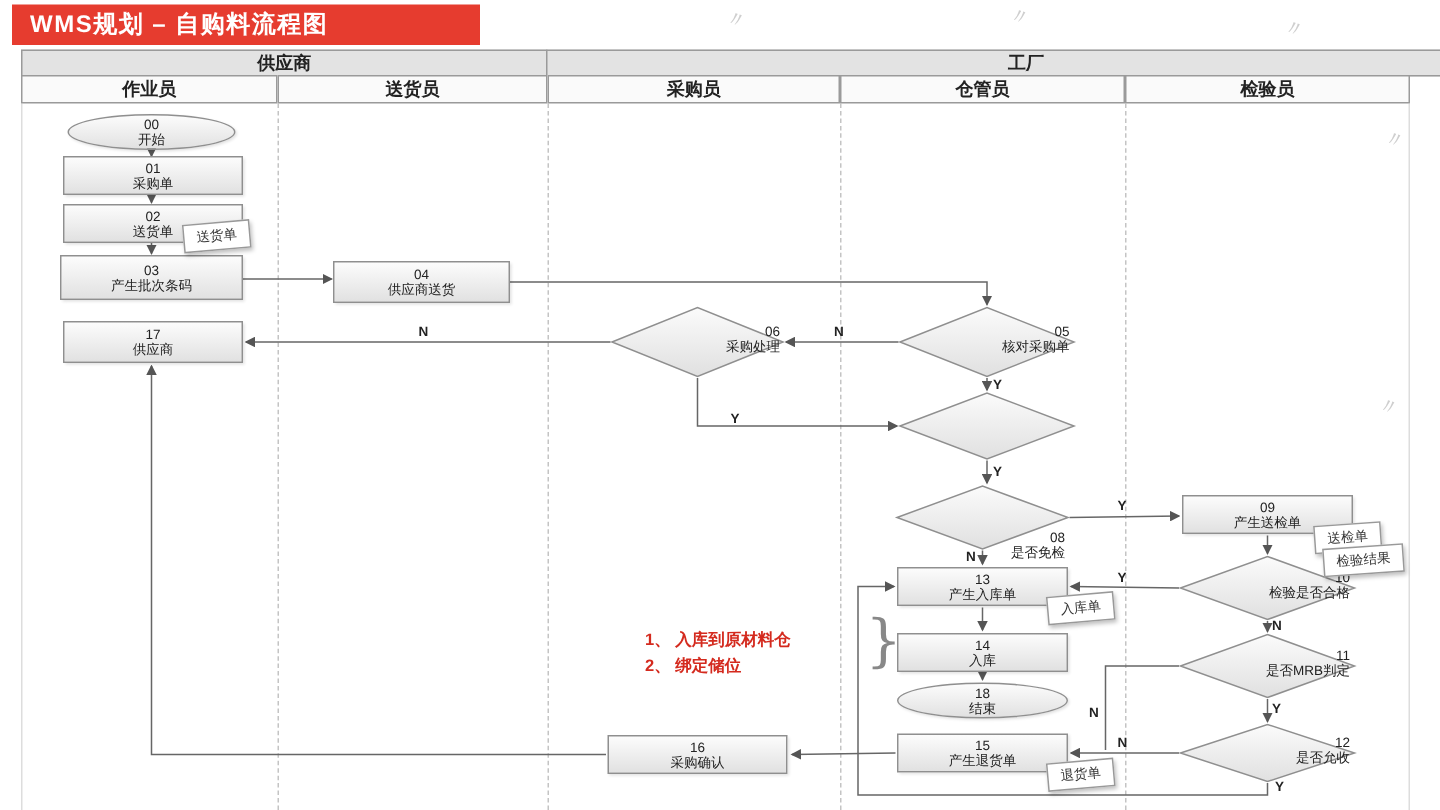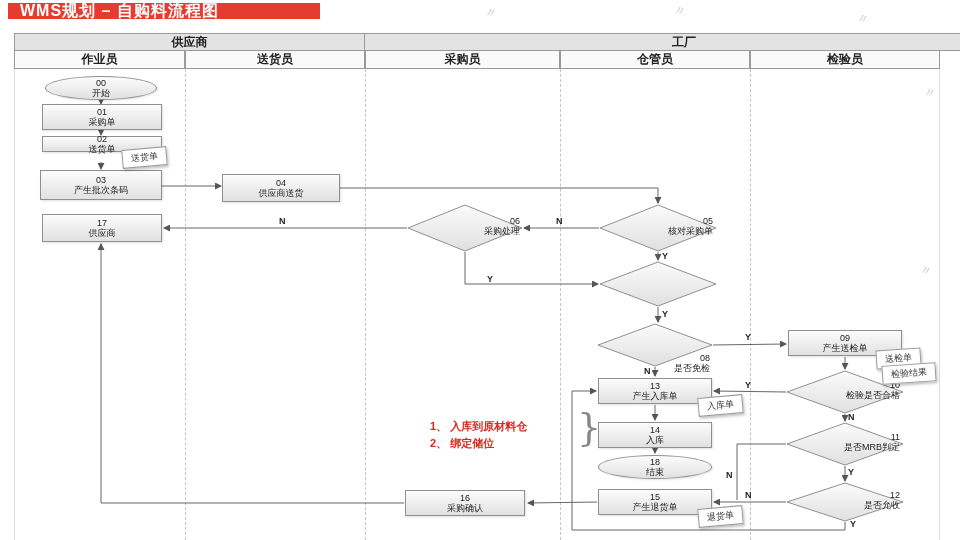--- a/index.html
+++ b/index.html
@@ -1,20 +1,20 @@
 <!DOCTYPE html>
 <html><head>
 <meta charset="utf-8">
 <style>
   html,body{margin:0;padding:0;background:#fff;}
   body{width:960px;height:540px;overflow:hidden;
        font-family:"Liberation Sans","DejaVu Sans",sans-serif;}
   #stage{position:relative;width:960px;height:540px;background:#fff;}
 
-  .banner{position:absolute;left:8px;top:3px;width:312px;height:16px;
+  .banner{position:absolute;left:8px;top:3px;width:312px;height:27px;
           background:#e63c2f;color:#fff;font-size:16px;font-weight:bold;
           display:flex;align-items:center;padding-left:12px;letter-spacing:1px;
           box-sizing:border-box;z-index:6;}
 
   .h1,.h2{position:absolute;display:flex;align-items:center;justify-content:center;
           font-weight:bold;color:#222;box-sizing:border-box;border:1px solid #9a9a9a;z-index:1;}
   .h1{top:33px;height:18px;background:#e3e3e3;font-size:12px;}
   .h2{top:50px;height:19px;background:#fafafa;font-size:12px;}
 
   .vsep{position:absolute;top:69px;height:471px;width:0;border-left:1px dashed #c4c4c4;z-index:0;}
@@ -119,21 +119,21 @@
   </svg>
 
   <div class="node ellipse" style="left:45px;top:76px;width:112px;height:24px;">
     <span>00</span>
       <span>开始</span>
   </div>
   <div class="node" style="left:42px;top:104px;width:120px;height:26px;">
     <span>01</span>
       <span>采购单</span>
   </div>
-  <div class="node" style="left:42px;top:136px;width:120px;height:16px;">
+  <div class="node" style="left:42px;top:136px;width:120px;height:26px;">
     <span>02</span>
       <span>送货单</span>
   </div>
   <div class="node" style="left:40px;top:170px;width:122px;height:30px;">
     <span>03</span>
       <span>产生批次条码</span>
   </div>
   <div class="node" style="left:222px;top:174px;width:118px;height:28px;">
     <span>04</span>
       <span>供应商送货</span>

